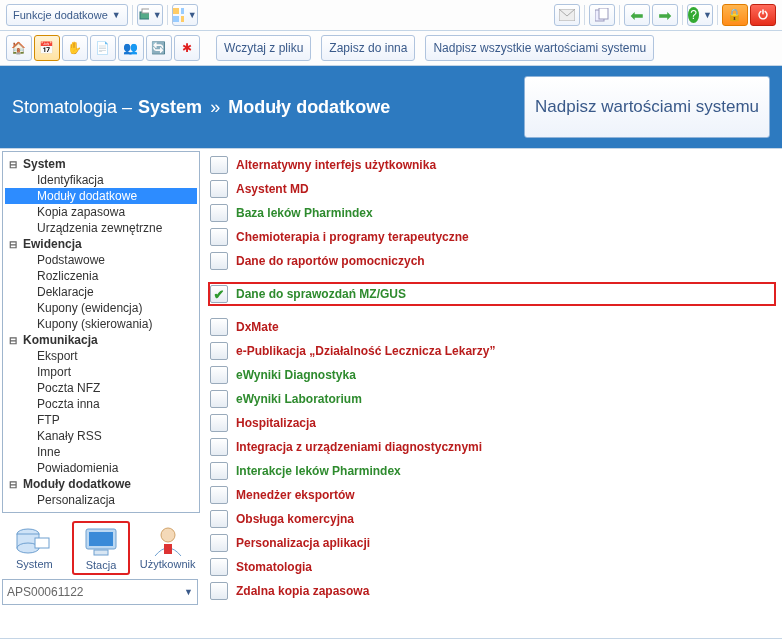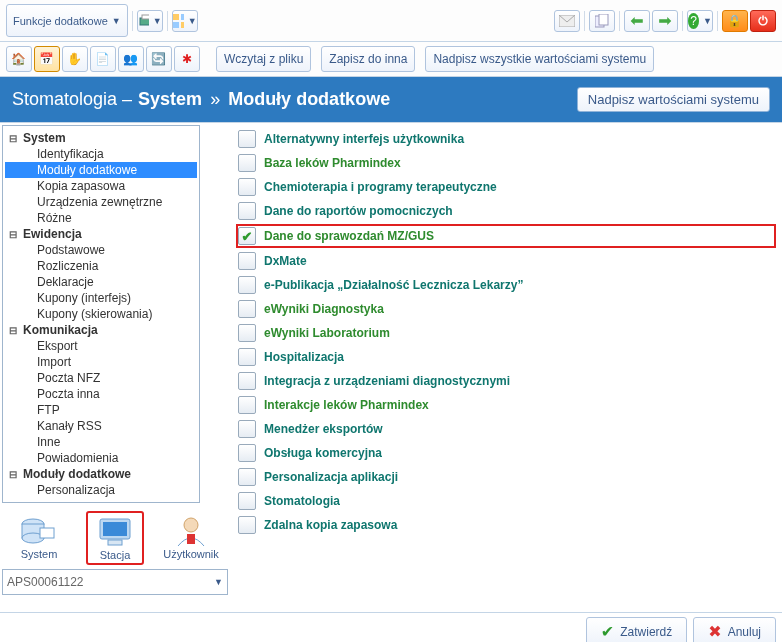--- a/index.html
+++ b/index.html
@@ -24,21 +24,21 @@
   .top-toolbar .spacer { flex: 1; }
   .combo-btn {
     display: inline-flex;
     align-items: center;
     padding: 2px 6px;
     border: 1px solid #b0c4de;
     background: linear-gradient(#fff,#eef3fb);
     border-radius: 3px;
     color: #3a5a8a;
     font-size: 11px;
-    height: 33px;
+    height: 22px;
   }
   .tb-icon {
     width: 26px; height: 22px;
     border: 1px solid #b0c4de;
     border-radius: 3px;
     background: linear-gradient(#fff,#eef3fb);
     display:inline-flex; align-items:center; justify-content:center;
   }
   .tb-icon.orange { background: linear-gradient(#ffb44d,#ff8c1a); border-color:#e07b00;}
   .tb-icon.red { background: linear-gradient(#ff6a5a,#e62e1a); border-color:#c0210f;}
@@ -73,23 +73,23 @@
     display:flex; align-items:center;
   }
   .breadcrumb-bar .crumb-light { font-weight:300; font-size:18px; margin-right:6px;}
   .breadcrumb-bar .crumb-bold { font-weight:700; font-size:18px;}
   .breadcrumb-bar .sep { margin:0 8px; font-size:18px;}
   .breadcrumb-bar .right-btn {
     margin-left:auto;
     background:linear-gradient(#fff,#eef3fb);
     border:1px solid #8fb3d9;
     border-radius:3px;
-    padding:4px 10px;
+    padding:20px 10px;
     color:#3a5a8a;
-    font-size:13px;
+    font-size:17px;
   }
   .main-area {
     display:flex;
     height: 490px;
     border-top:1px solid #c4d5e6;
   }
   .sidebar {
     width:198px;
     border:1px solid #9fb5cd;
     margin:2px;
@@ -129,44 +129,44 @@
   .side-tab .ticon { width:40px; height:34px; display:flex; align-items:center; justify-content:center;}
   .status-field {
     border:1px solid #9fb5cd;
     margin:2px;
     height:22px;
     display:flex; align-items:center;
     padding:12px 4px;
     color:#666;
     font-size:12px;
     justify-content:space-between;
-    width:226px;
+    width:196px;
   }
   .content {
     flex:1;
     padding:4px 6px;
     overflow:auto;
   }
   .opt-row {
     display:flex; align-items:center;
     padding:3px 2px;
     gap:8px;
   }
   .opt-check {
     width:18px; height:18px;
     border:1px solid #99aabb;
     border-radius:2px;
     background:linear-gradient(#fff,#e6ecf3);
     display:inline-flex; align-items:center; justify-content:center;
   }
   .opt-check.checked::after { content:"✔"; color:#2e9a2e; font-size:13px; font-weight:bold;}
-  .opt-label { font-weight:700; color:#0f766e;}
+  .opt-label { font-weight:700; color:#b91c1c;}
   .opt-label.green { color:#2e8b2e;}
   .opt-label.disabled { color:#bbb;}
-  .opt-row.highlight { border:2px solid #e02020; padding:1px 0; margin:1px 0;}
+  .opt-row.highlight { border:2px solid #e02020; padding:1px 0; margin:9px 0;}
   .footer {
     display:flex; align-items:center; padding:4px 6px; gap:6px;
     border-top:1px solid #c4d5e6;
   }
   .footer .spacer{flex:1;}
   .footer .fbtn {
     display:inline-flex; align-items:center; gap:6px;
     padding:4px 14px;
     border:1px solid #b0c4de;
     border-radius:3px;
@@ -287,26 +287,25 @@
 <div class="main-area">
 
   <div style="display:flex;flex-direction:column;">
     <div class="sidebar">
       <div class="tree-wrap" id="tree-wrap">
           <div class="tree-node tree-cat">System</div>
           <div class="tree-node tree-child">Identyfikacja</div>
           <div class="tree-node tree-child selected">Moduły dodatkowe</div>
           <div class="tree-node tree-child">Kopia zapasowa</div>
           <div class="tree-node tree-child">Urządzenia zewnętrzne</div>
-          <div class="tree-node tree-child">Różne</div>
           <div class="tree-node tree-cat">Ewidencja</div>
           <div class="tree-node tree-child">Podstawowe</div>
           <div class="tree-node tree-child">Rozliczenia</div>
           <div class="tree-node tree-child">Deklaracje</div>
-          <div class="tree-node tree-child">Kupony (interfejs)</div>
+          <div class="tree-node tree-child">Kupony (ewidencja)</div>
           <div class="tree-node tree-child">Kupony (skierowania)</div>
           <div class="tree-node tree-cat">Komunikacja</div>
           <div class="tree-node tree-child">Eksport</div>
           <div class="tree-node tree-child">Import</div>
           <div class="tree-node tree-child">Poczta NFZ</div>
           <div class="tree-node tree-child">Poczta inna</div>
           <div class="tree-node tree-child">FTP</div>
           <div class="tree-node tree-child">Kanały RSS</div>
           <div class="tree-node tree-child">Inne</div>
           <div class="tree-node tree-child">Powiadomienia</div>
@@ -353,20 +352,24 @@
     </div>
   </div>
 
   <div class="content" id="options-panel">
       <div class="opt-row">
         <span class="opt-check"></span>
         <span class="opt-label">Alternatywny interfejs użytkownika</span>
       </div>
       <div class="opt-row">
         <span class="opt-check"></span>
+        <span class="opt-label">Asystent MD</span>
+      </div>
+      <div class="opt-row">
+        <span class="opt-check"></span>
         <span class="opt-label green">Baza leków Pharmindex</span>
       </div>
       <div class="opt-row">
         <span class="opt-check"></span>
         <span class="opt-label">Chemioterapia i programy terapeutyczne</span>
       </div>
       <div class="opt-row">
         <span class="opt-check"></span>
         <span class="opt-label">Dane do raportów pomocniczych</span>
       </div>

